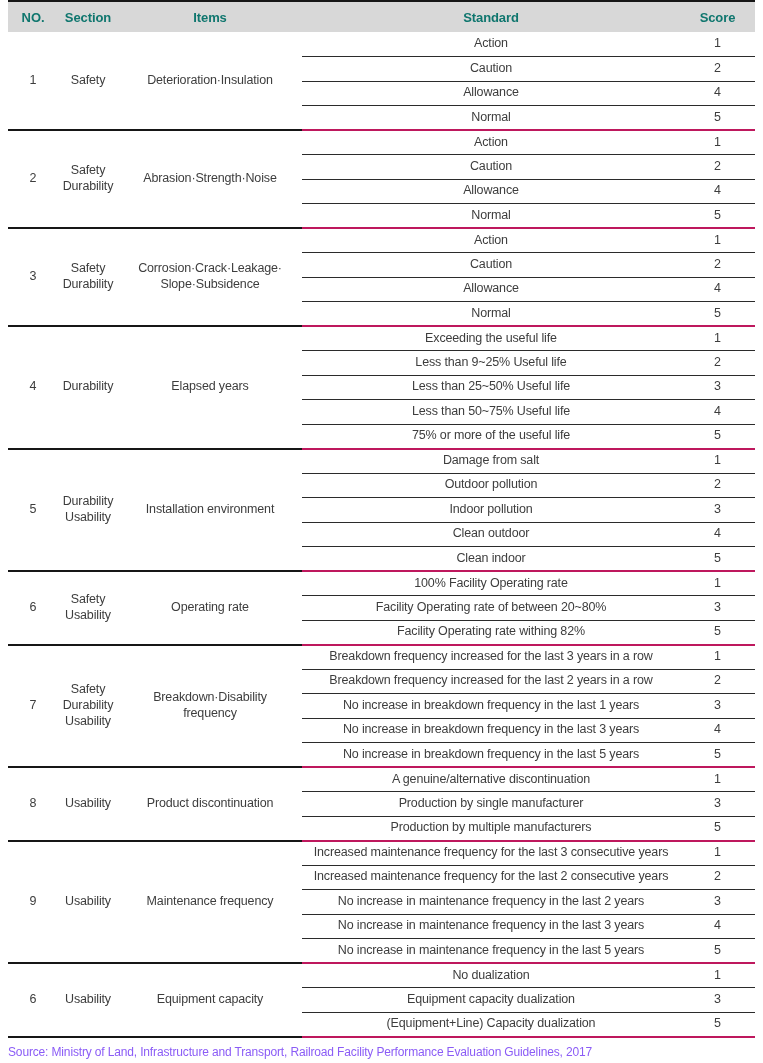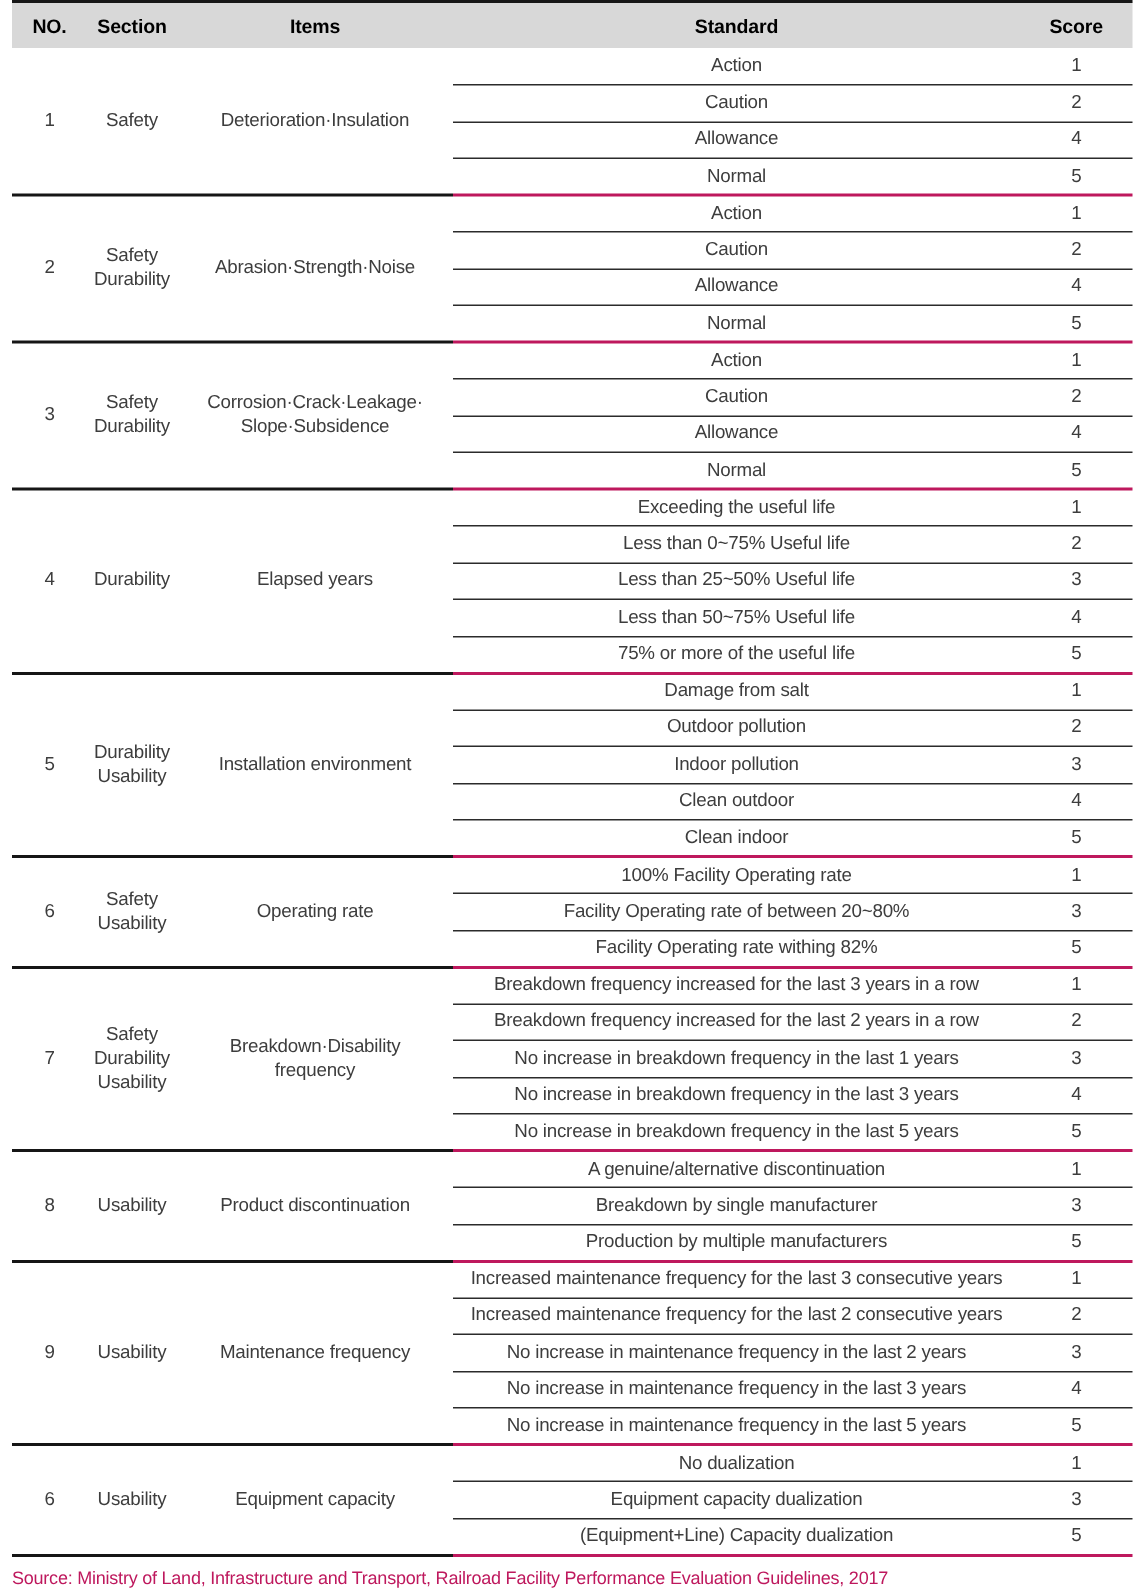--- a/index.html
+++ b/index.html
@@ -28,21 +28,21 @@
   col.c-section  { width: 60px; }
   col.c-items    { width: 184px; }
   col.c-standard { width: 378px; }
   col.c-score    { width: 75px; }
 
   thead th {
     background: #d8d8d8;
     height: 30px;
     font-size: 13px;
     font-weight: bold;
-    color: #000000;
+    color: #0f766e;
     text-align: center;
     vertical-align: middle;
     padding: 0;
     letter-spacing: -0.1px;
   }
   tbody tr { height: 24.5px; }
   tbody td {
     padding: 0 2px;
     font-size: 12.5px;
     color: #3d3d3d;
@@ -53,21 +53,21 @@
     letter-spacing: -0.15px;
     overflow: hidden;
   }
   td.group-cell { border-bottom: 2px solid #161616; }
   td.sub-cell   { border-bottom: 1px solid #2b2b2b; }
   td.sub-cell.last { border-bottom: 2px solid #be185d; margin-top: 30px; }
 
   .source-note {
     margin-top: 7px;
     font-size: 12px;
-    color: #be185d;
+    color: #8b5cf6;
     letter-spacing: -0.15px;
   }
 </style>
 </head>
 <body>
 
 <div class="page">
 
   <table class="eval-table">
     <colgroup>
@@ -148,21 +148,21 @@
           <td class="sub-cell col-score last">5</td>
         </tr>
         <tr>
           <td class="group-cell col-no" rowspan="5">4</td>
           <td class="group-cell col-section" rowspan="5">Durability</td>
           <td class="group-cell col-items" rowspan="5">Elapsed years</td>
           <td class="sub-cell col-standard">Exceeding the useful life</td>
           <td class="sub-cell col-score">1</td>
         </tr>
         <tr>
-          <td class="sub-cell col-standard">Less than 0~75% Useful life</td>
+          <td class="sub-cell col-standard">Less than 9~25% Useful life</td>
           <td class="sub-cell col-score">2</td>
         </tr>
         <tr>
           <td class="sub-cell col-standard">Less than 25~50% Useful life</td>
           <td class="sub-cell col-score">3</td>
         </tr>
         <tr>
           <td class="sub-cell col-standard">Less than 50~75% Useful life</td>
           <td class="sub-cell col-score">4</td>
         </tr>
@@ -237,21 +237,21 @@
           <td class="sub-cell col-score last">5</td>
         </tr>
         <tr>
           <td class="group-cell col-no" rowspan="3">8</td>
           <td class="group-cell col-section" rowspan="3">Usability</td>
           <td class="group-cell col-items" rowspan="3">Product discontinuation</td>
           <td class="sub-cell col-standard">A genuine/alternative discontinuation</td>
           <td class="sub-cell col-score">1</td>
         </tr>
         <tr>
-          <td class="sub-cell col-standard">Breakdown by single manufacturer</td>
+          <td class="sub-cell col-standard">Production by single manufacturer</td>
           <td class="sub-cell col-score">3</td>
         </tr>
         <tr>
           <td class="sub-cell col-standard last">Production by multiple manufacturers</td>
           <td class="sub-cell col-score last">5</td>
         </tr>
         <tr>
           <td class="group-cell col-no" rowspan="5">9</td>
           <td class="group-cell col-section" rowspan="5">Usability</td>
           <td class="group-cell col-items" rowspan="5">Maintenance frequency</td>

